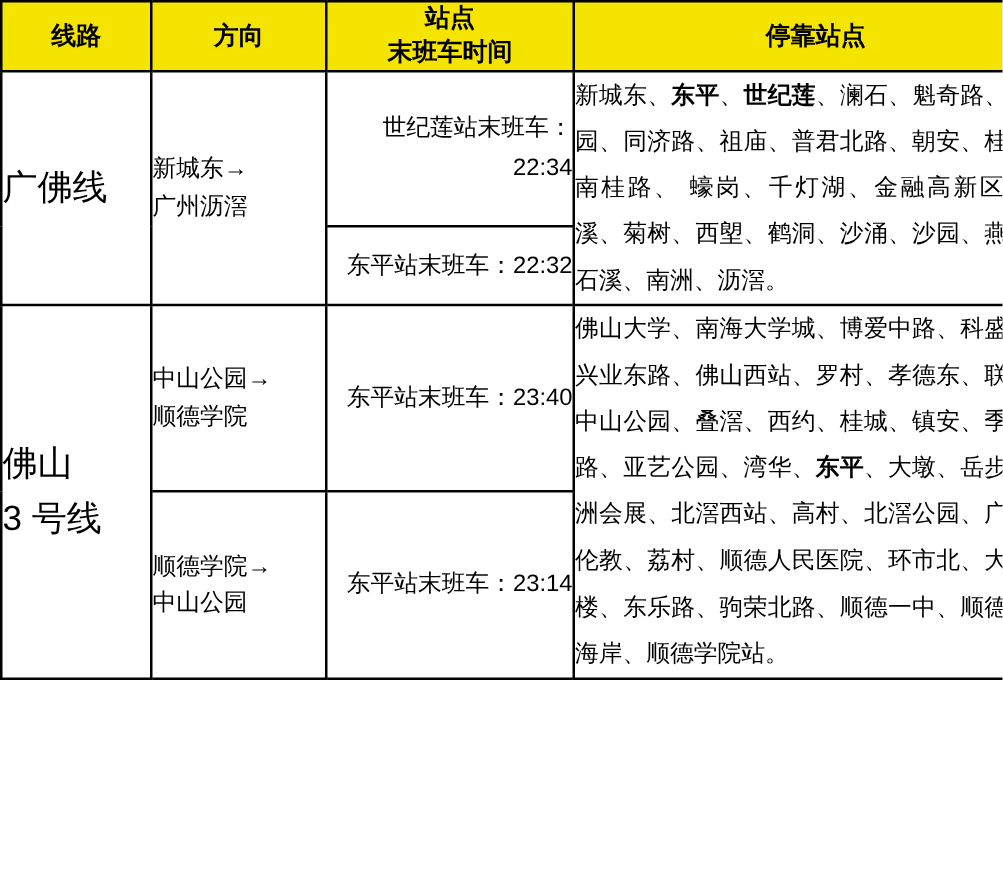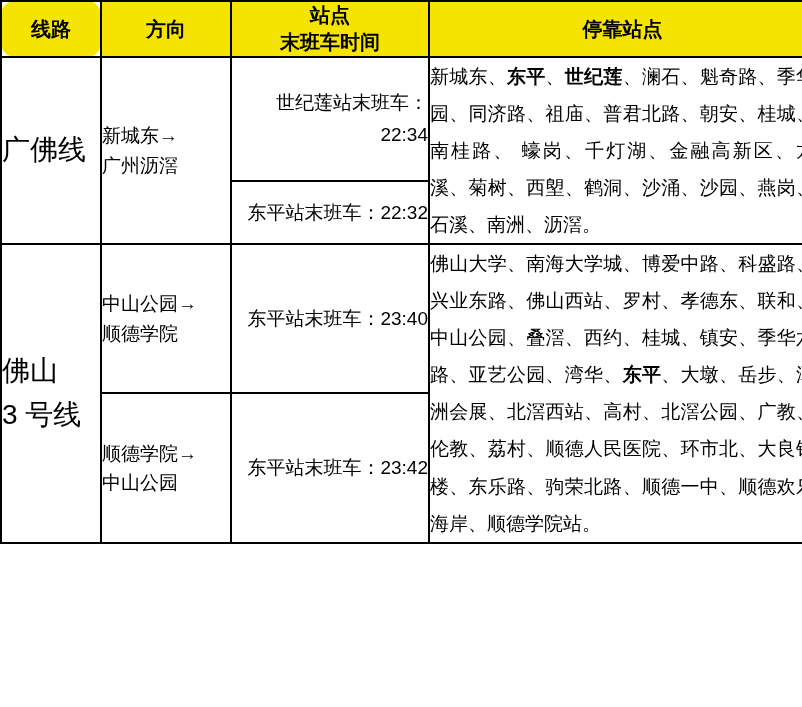--- a/index.html
+++ b/index.html
@@ -27,22 +27,22 @@
   }
   thead th {
     background: #f5e400;
     text-align: center;
     font-weight: bold;
     font-size: 20px;
     line-height: 1.35;
     padding: 12px 4px;
     color: #000;
   }
-  .col-line   { width: 100px; border-radius: 14px; }
-  .col-dir    { width: 130px; }
+  .col-line   { width: 120px; }
+  .col-dir    { width: 140px; }
   .col-time   { width: 198px; }
   .col-stops  { width: 387px; margin-top: 40px; }
 
   td.line-cell {
     font-size: 28px;
     line-height: 1.6;
     padding: 6px 4px;
   }
   td.dir-cell {
     font-size: 19px;
@@ -109,16 +109,16 @@
       <td class="time-cell">东平站末班车：23:40</td>
       <td class="stops-cell" rowspan="2">
         <span class="stops-text"><span>佛山大学、南海大学城、博爱中路、科盛路、兴业东路、佛山西站、罗村、孝德东、联和、中山公园、叠滘、西约、桂城、镇安、季华六路、亚艺公园、湾华、</span><span class="bold">东平</span><span>、大墩、岳步、潭洲会展、北滘西站、高村、北滘公园、广教、伦教、荔村、顺德人民医院、环市北、大良钟楼、东乐路、驹荣北路、顺德一中、顺德欢乐海岸、顺德学院站。</span></span>
       </td>
     </tr>
     <tr>
       <td class="dir-cell">
         <div>顺德学院→</div>
         <div>中山公园</div>
       </td>
-      <td class="time-cell">东平站末班车：23:42</td>
+      <td class="time-cell">东平站末班车：23:14</td>
     </tr>
   </tbody>
 </table>
 
 </body></html>

